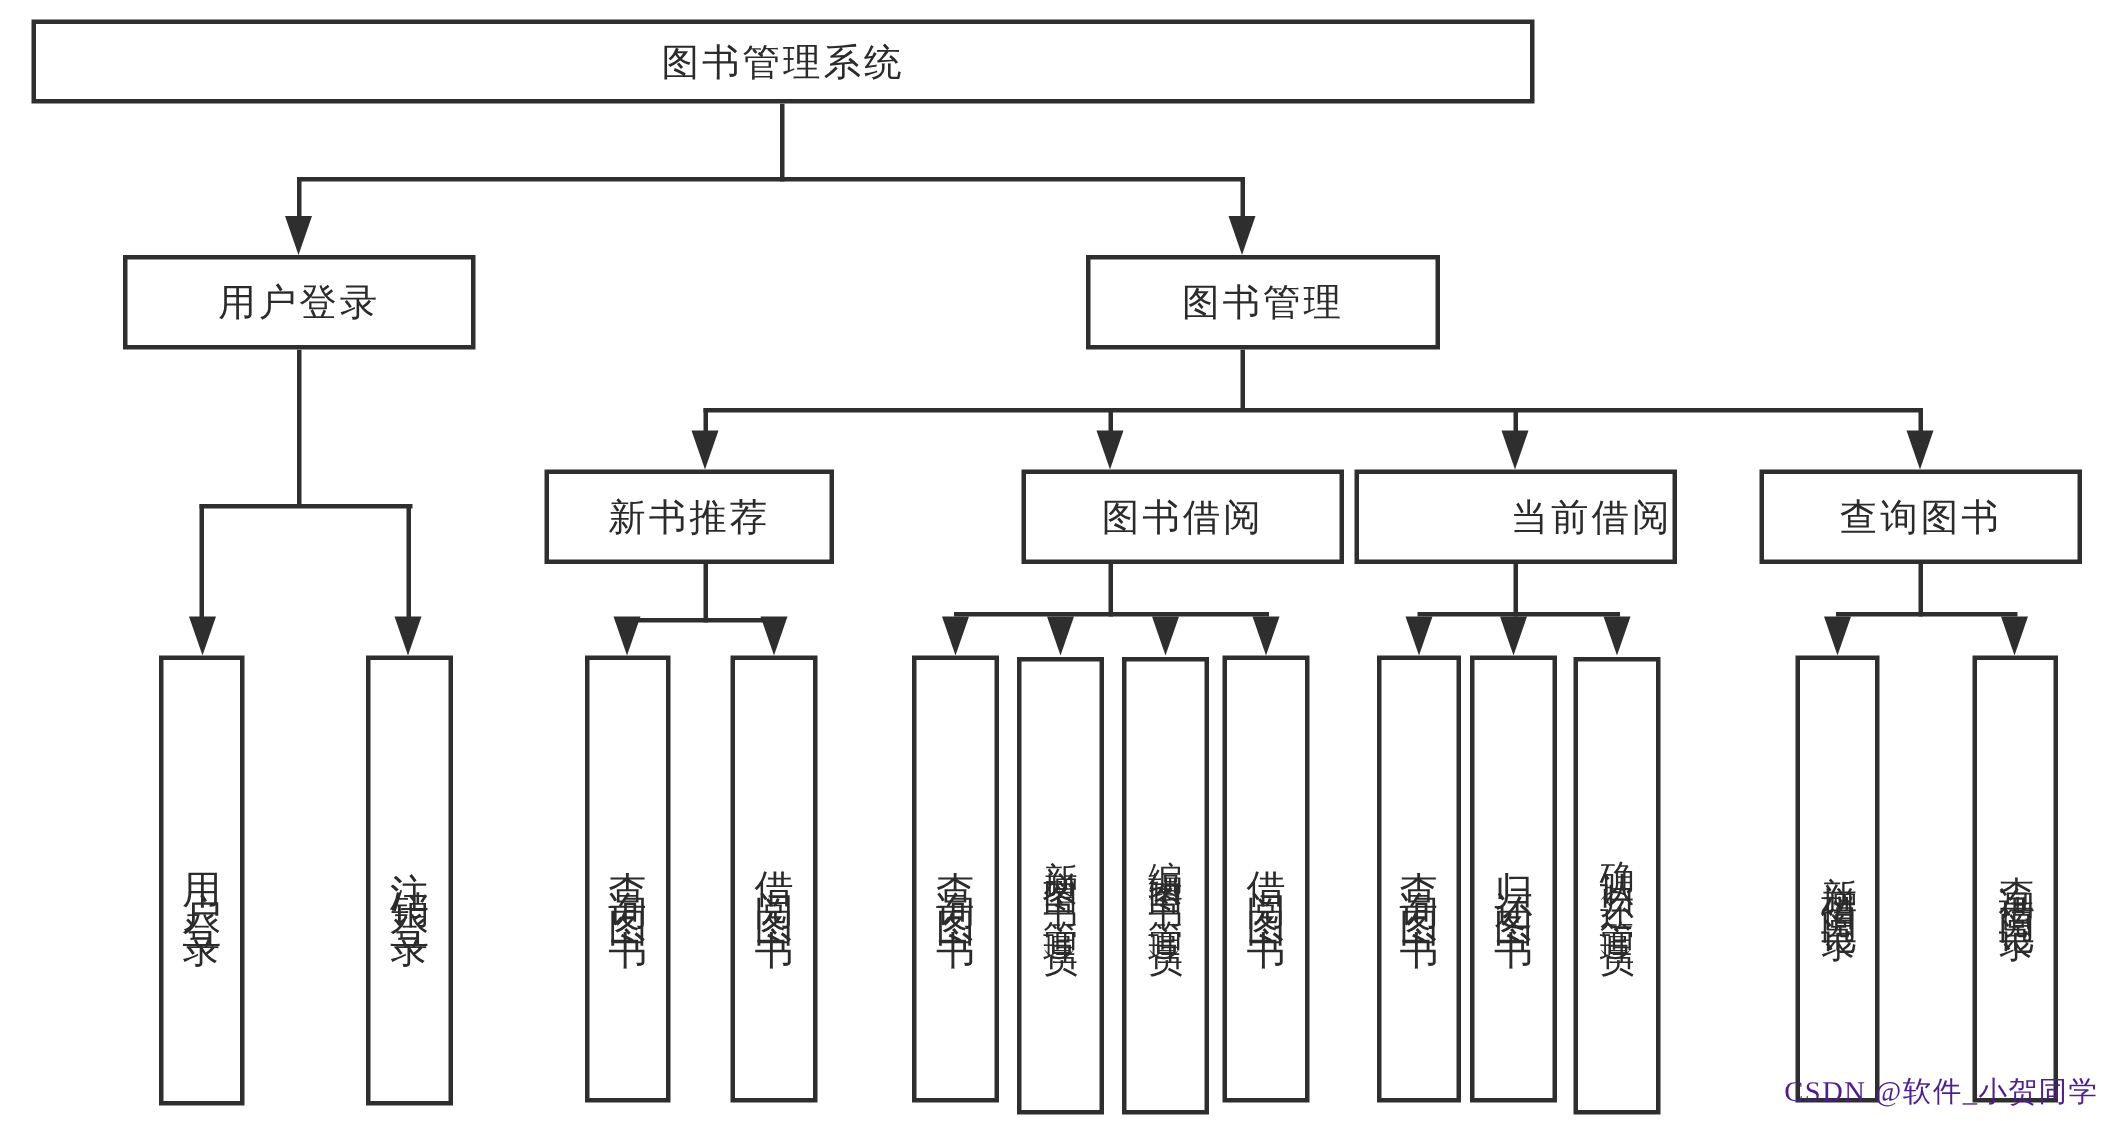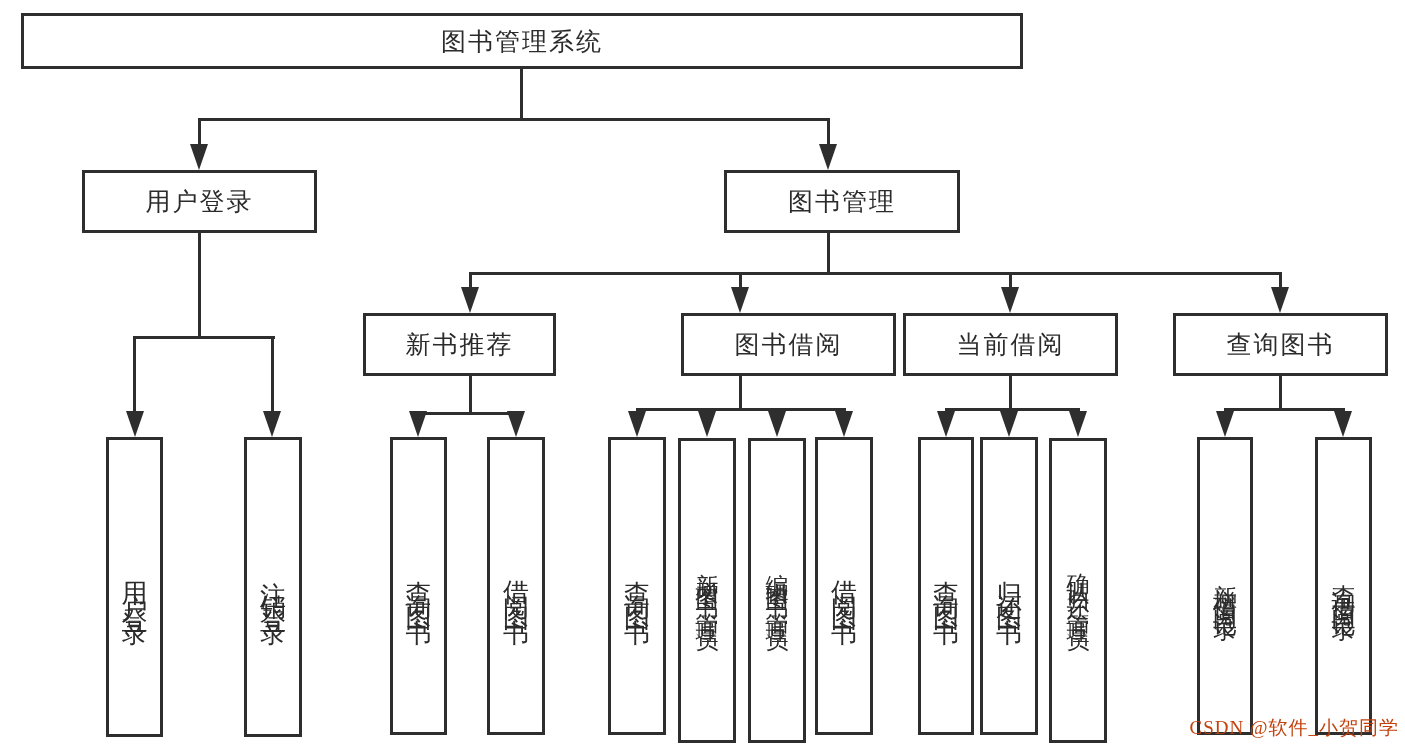--- a/index.html
+++ b/index.html
@@ -22,21 +22,21 @@
   .hline,.vline{position:absolute;background:#2e2e2e;}
   .hline{height:3px;}
   .vline{width:3px;}
   .arrow{
     position:absolute;width:0;height:0;
     border-left:9px solid transparent;border-right:9px solid transparent;
     border-top:26px solid #2e2e2e;
   }
   .watermark{
     position:absolute;right:6px;bottom:6px;font-size:19px;letter-spacing:1px;
-    color:#c2410c;white-space:nowrap;
+    color:#4c1d95;white-space:nowrap;
   }
 </style>
 </head>
 <body>
 
 <div class="canvas">
 
   <div class="vline" style="left:520px;top:69px;height:52px;"></div>
   <div class="hline" style="left:198px;top:118px;width:632px;"></div>
   <div class="vline" style="left:198px;top:118px;height:29px;"></div>
@@ -102,21 +102,21 @@
   <div class="box" style="left:244px;top:437px;width:58px;height:300px;">
     <span class="vtext v4">注销登录</span>
   </div>
 
   <div class="box" style="left:363px;top:313px;width:193px;height:63px;">
     <span class="hlabel">新书推荐</span>
   </div>
   <div class="box" style="left:633px;top:313px;width:215px;height:63px;margin-left:48px;">
     <span class="hlabel">图书借阅</span>
   </div>
-  <div class="box" style="left:903px;top:313px;width:215px;height:63px;">
+  <div class="box" style="left:903px;top:313px;width:215px;height:63px;justify-content:flex-end;">
     <span class="hlabel">当前借阅</span>
   </div>
   <div class="box" style="left:1173px;top:313px;width:215px;height:63px;">
     <span class="hlabel">查询图书</span>
   </div>
 
   <div class="box" style="left:390px;top:437px;width:57px;height:298px;">
     <span class="vtext v4">查询图书</span>
   </div>
   <div class="box" style="left:487px;top:437px;width:58px;height:298px;">

